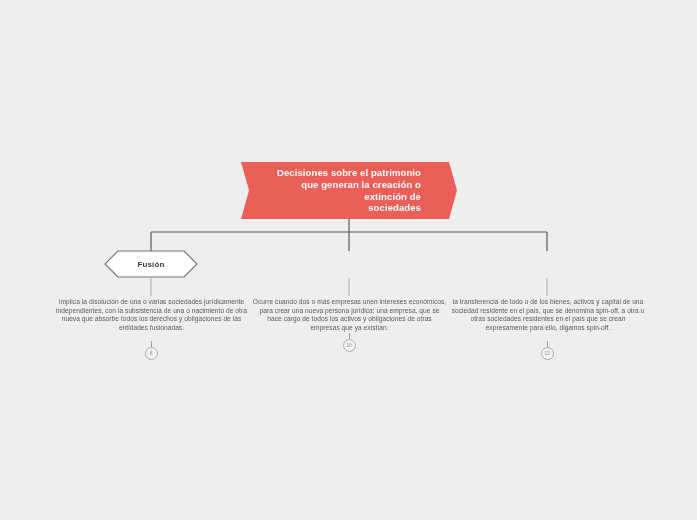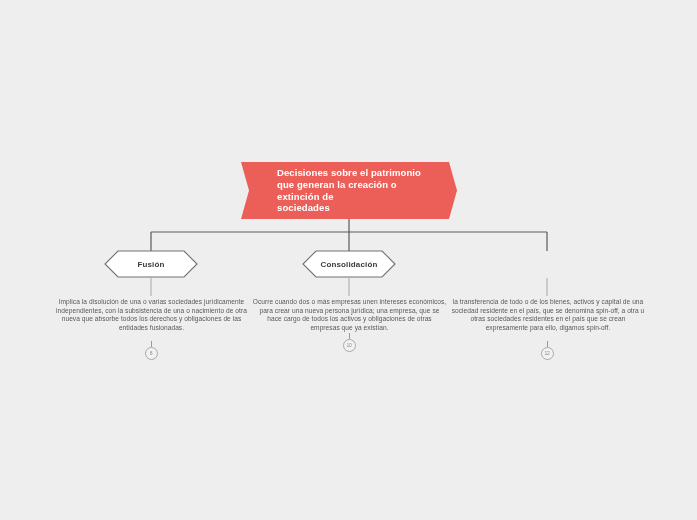--- a/index.html
+++ b/index.html
@@ -50,21 +50,21 @@
   }
   .root-label {
     position: absolute;
     left: 0;
     top: 0;
     width: 216px;
     height: 57px;
     display: flex;
     align-items: center;
     justify-content: center;
-    text-align: left;
+    text-align: right;
     color: #ffffff;
     font-size: 9.5px;
     font-weight: bold;
     line-height: 11.6px;
     letter-spacing: 0.1px;
     white-space: pre-line;
     padding: 0 16px;
     box-sizing: border-box;
   }
 
@@ -175,26 +175,20 @@
 sociedades</div>
   </div>
 
   <div class="child-node n0">
     <svg class="hex-svg" viewBox="0 0 94 28" width="94" height="28">
       <polygon points="14,1 80,1 93,14 80,27 14,27 1,14" fill="#ffffff" stroke="#707070" stroke-width="1.1"></polygon>
     </svg>
     <div class="child-label">Fusión</div>
   </div>
 
-  <div class="child-node n1">
-    <svg class="hex-svg" viewBox="0 0 94 28" width="94" height="28">
-      <polygon points="14,1 80,1 93,14 80,27 14,27 1,14" fill="#ffffff" stroke="#707070" stroke-width="1.1"></polygon>
-    </svg>
-    <div class="child-label">Consolidación</div>
-  </div>
 
 
   <div class="desc d0">Implica la disolución de una o varias sociedades jurídicamente independientes, con la subsistencia de una o nacimiento de otra nueva que absorbe todos los derechos y obligaciones de las entidades fusionadas.</div>
   <div class="desc d1">Ocurre cuando dos o más empresas unen intereses económicos, para crear una nueva persona jurídica; una empresa, que se hace cargo de todos los activos y obligaciones de otras empresas que ya existían.</div>
   <div class="desc d2">la transferencia de todo o de los bienes, activos y capital de una sociedad residente en el país, que se denomina spin-off, a otra u otras sociedades residentes en el país que se crean expresamente para ello, digamos spin-off.</div>
 
   <div class="badge-wrap b0">
     <div class="badge-stem"></div>
     <div class="badge">8</div>
   </div>

